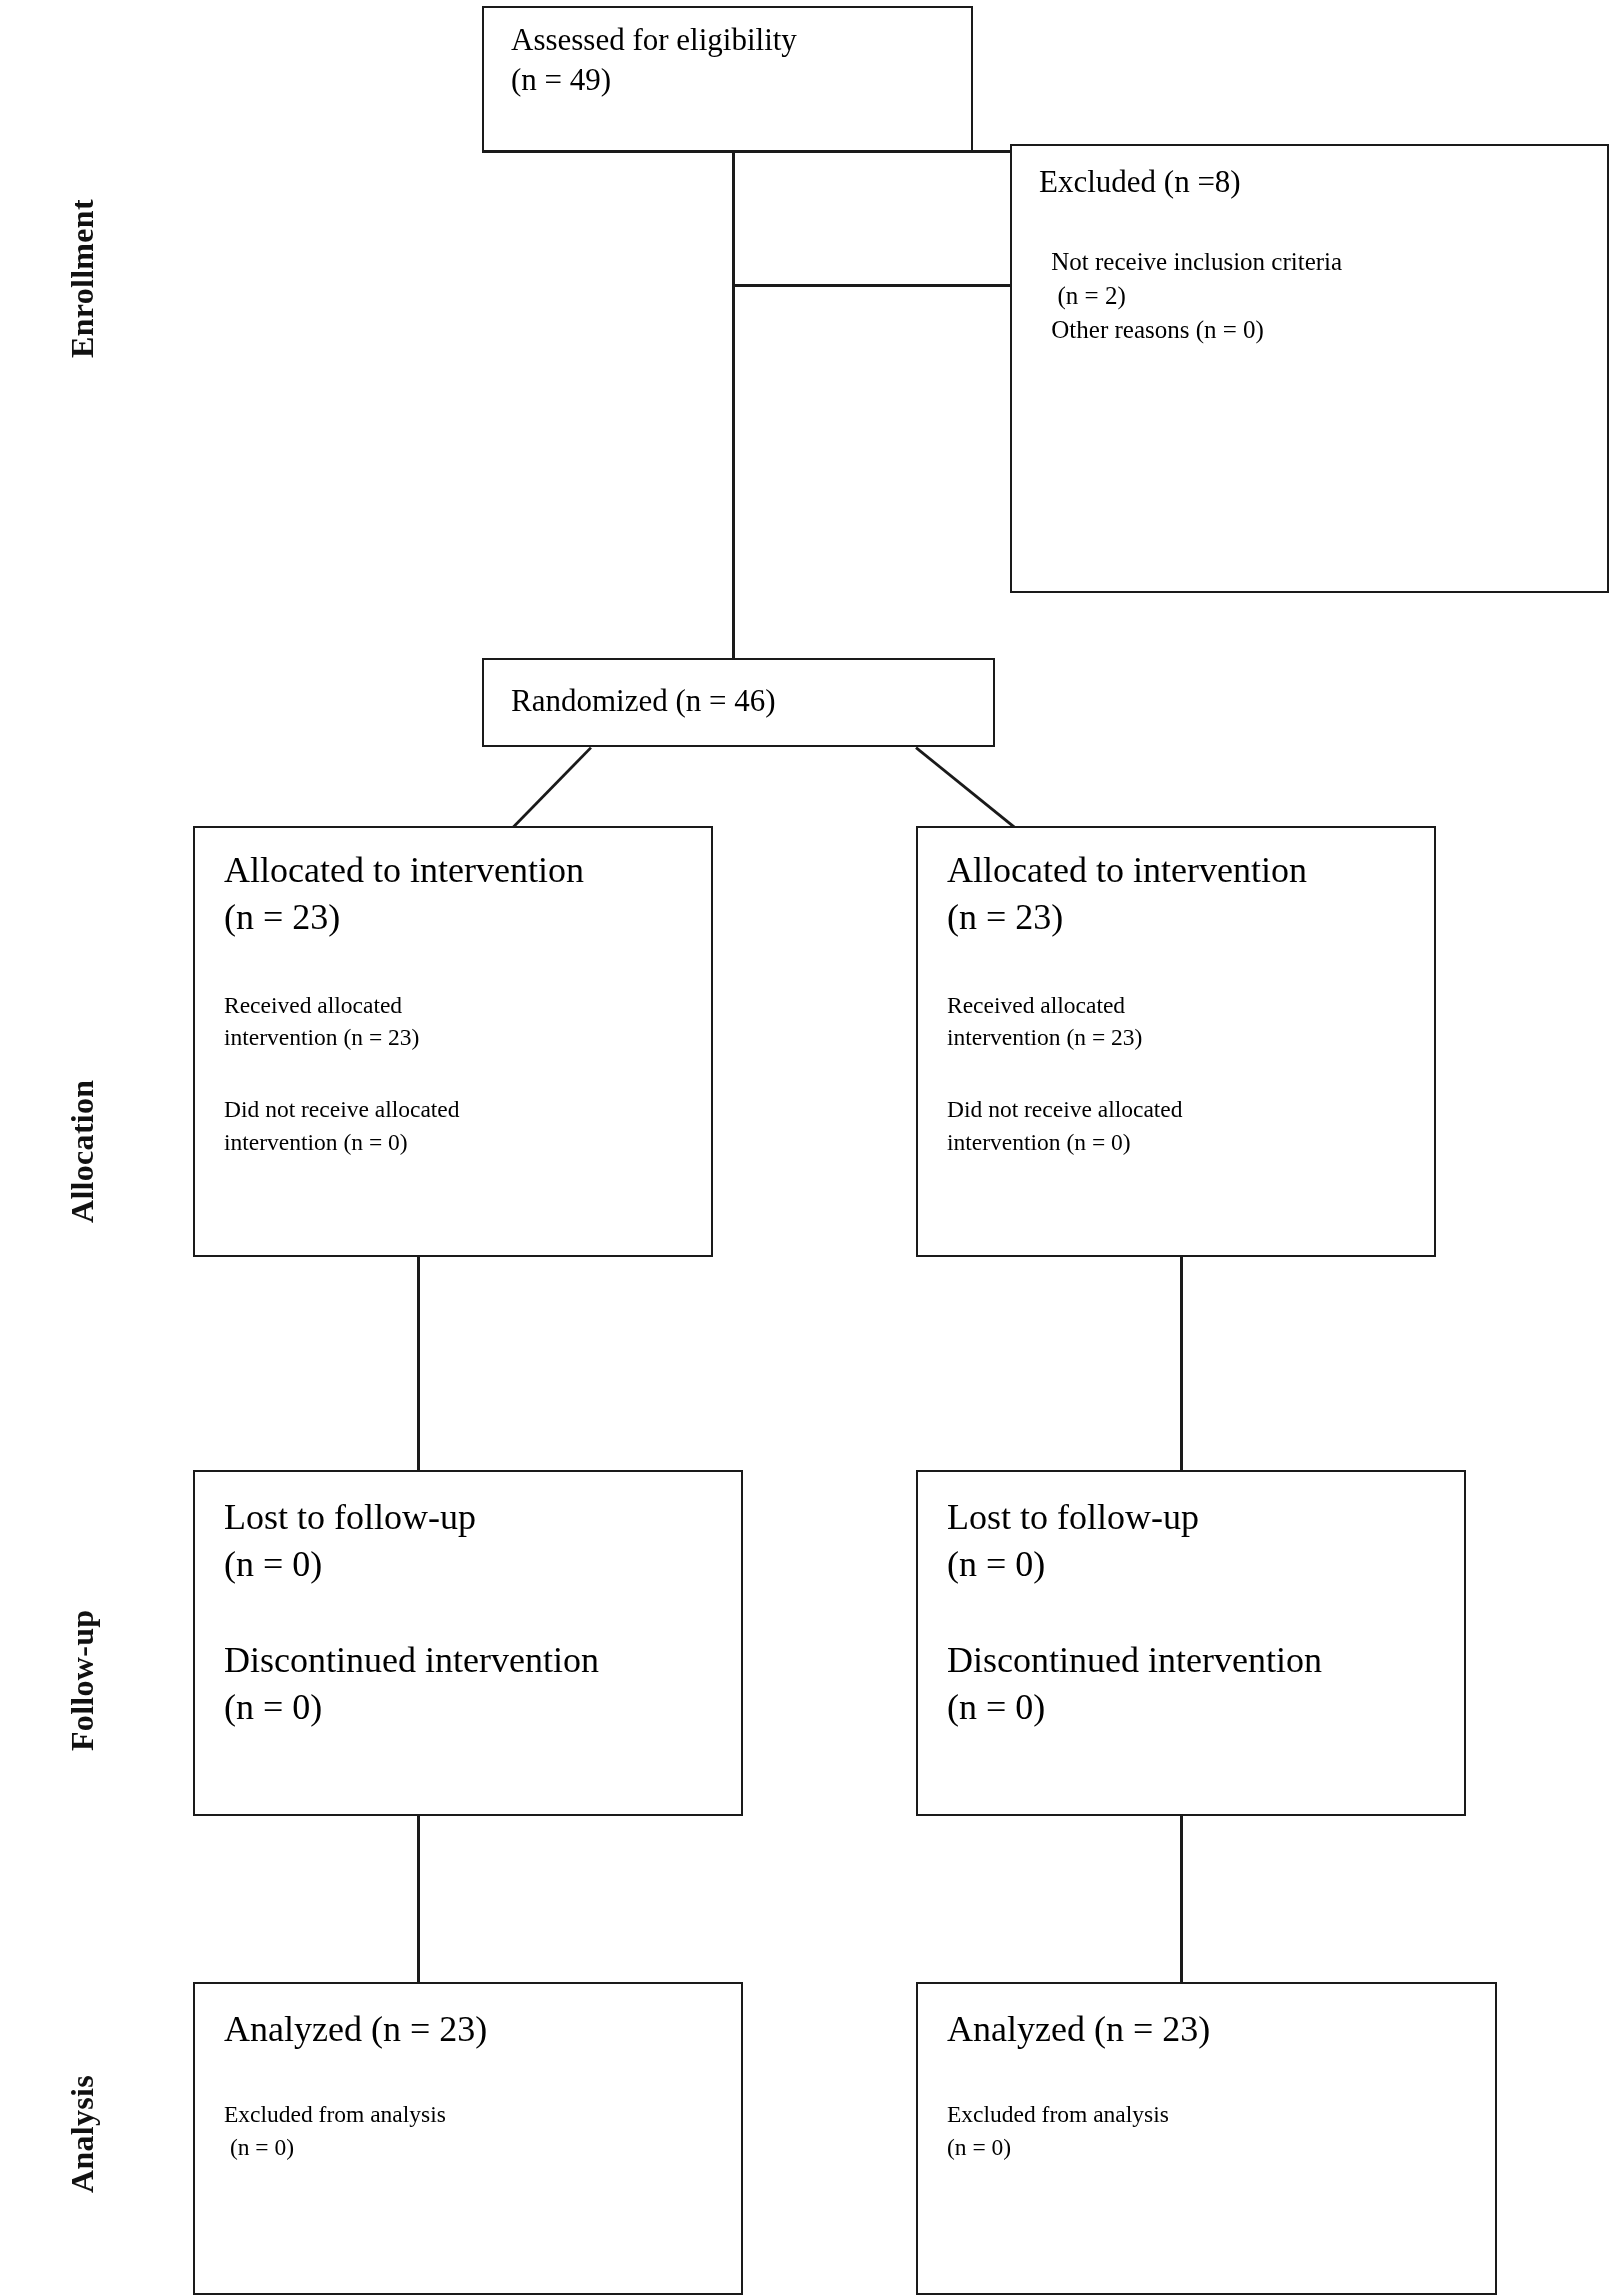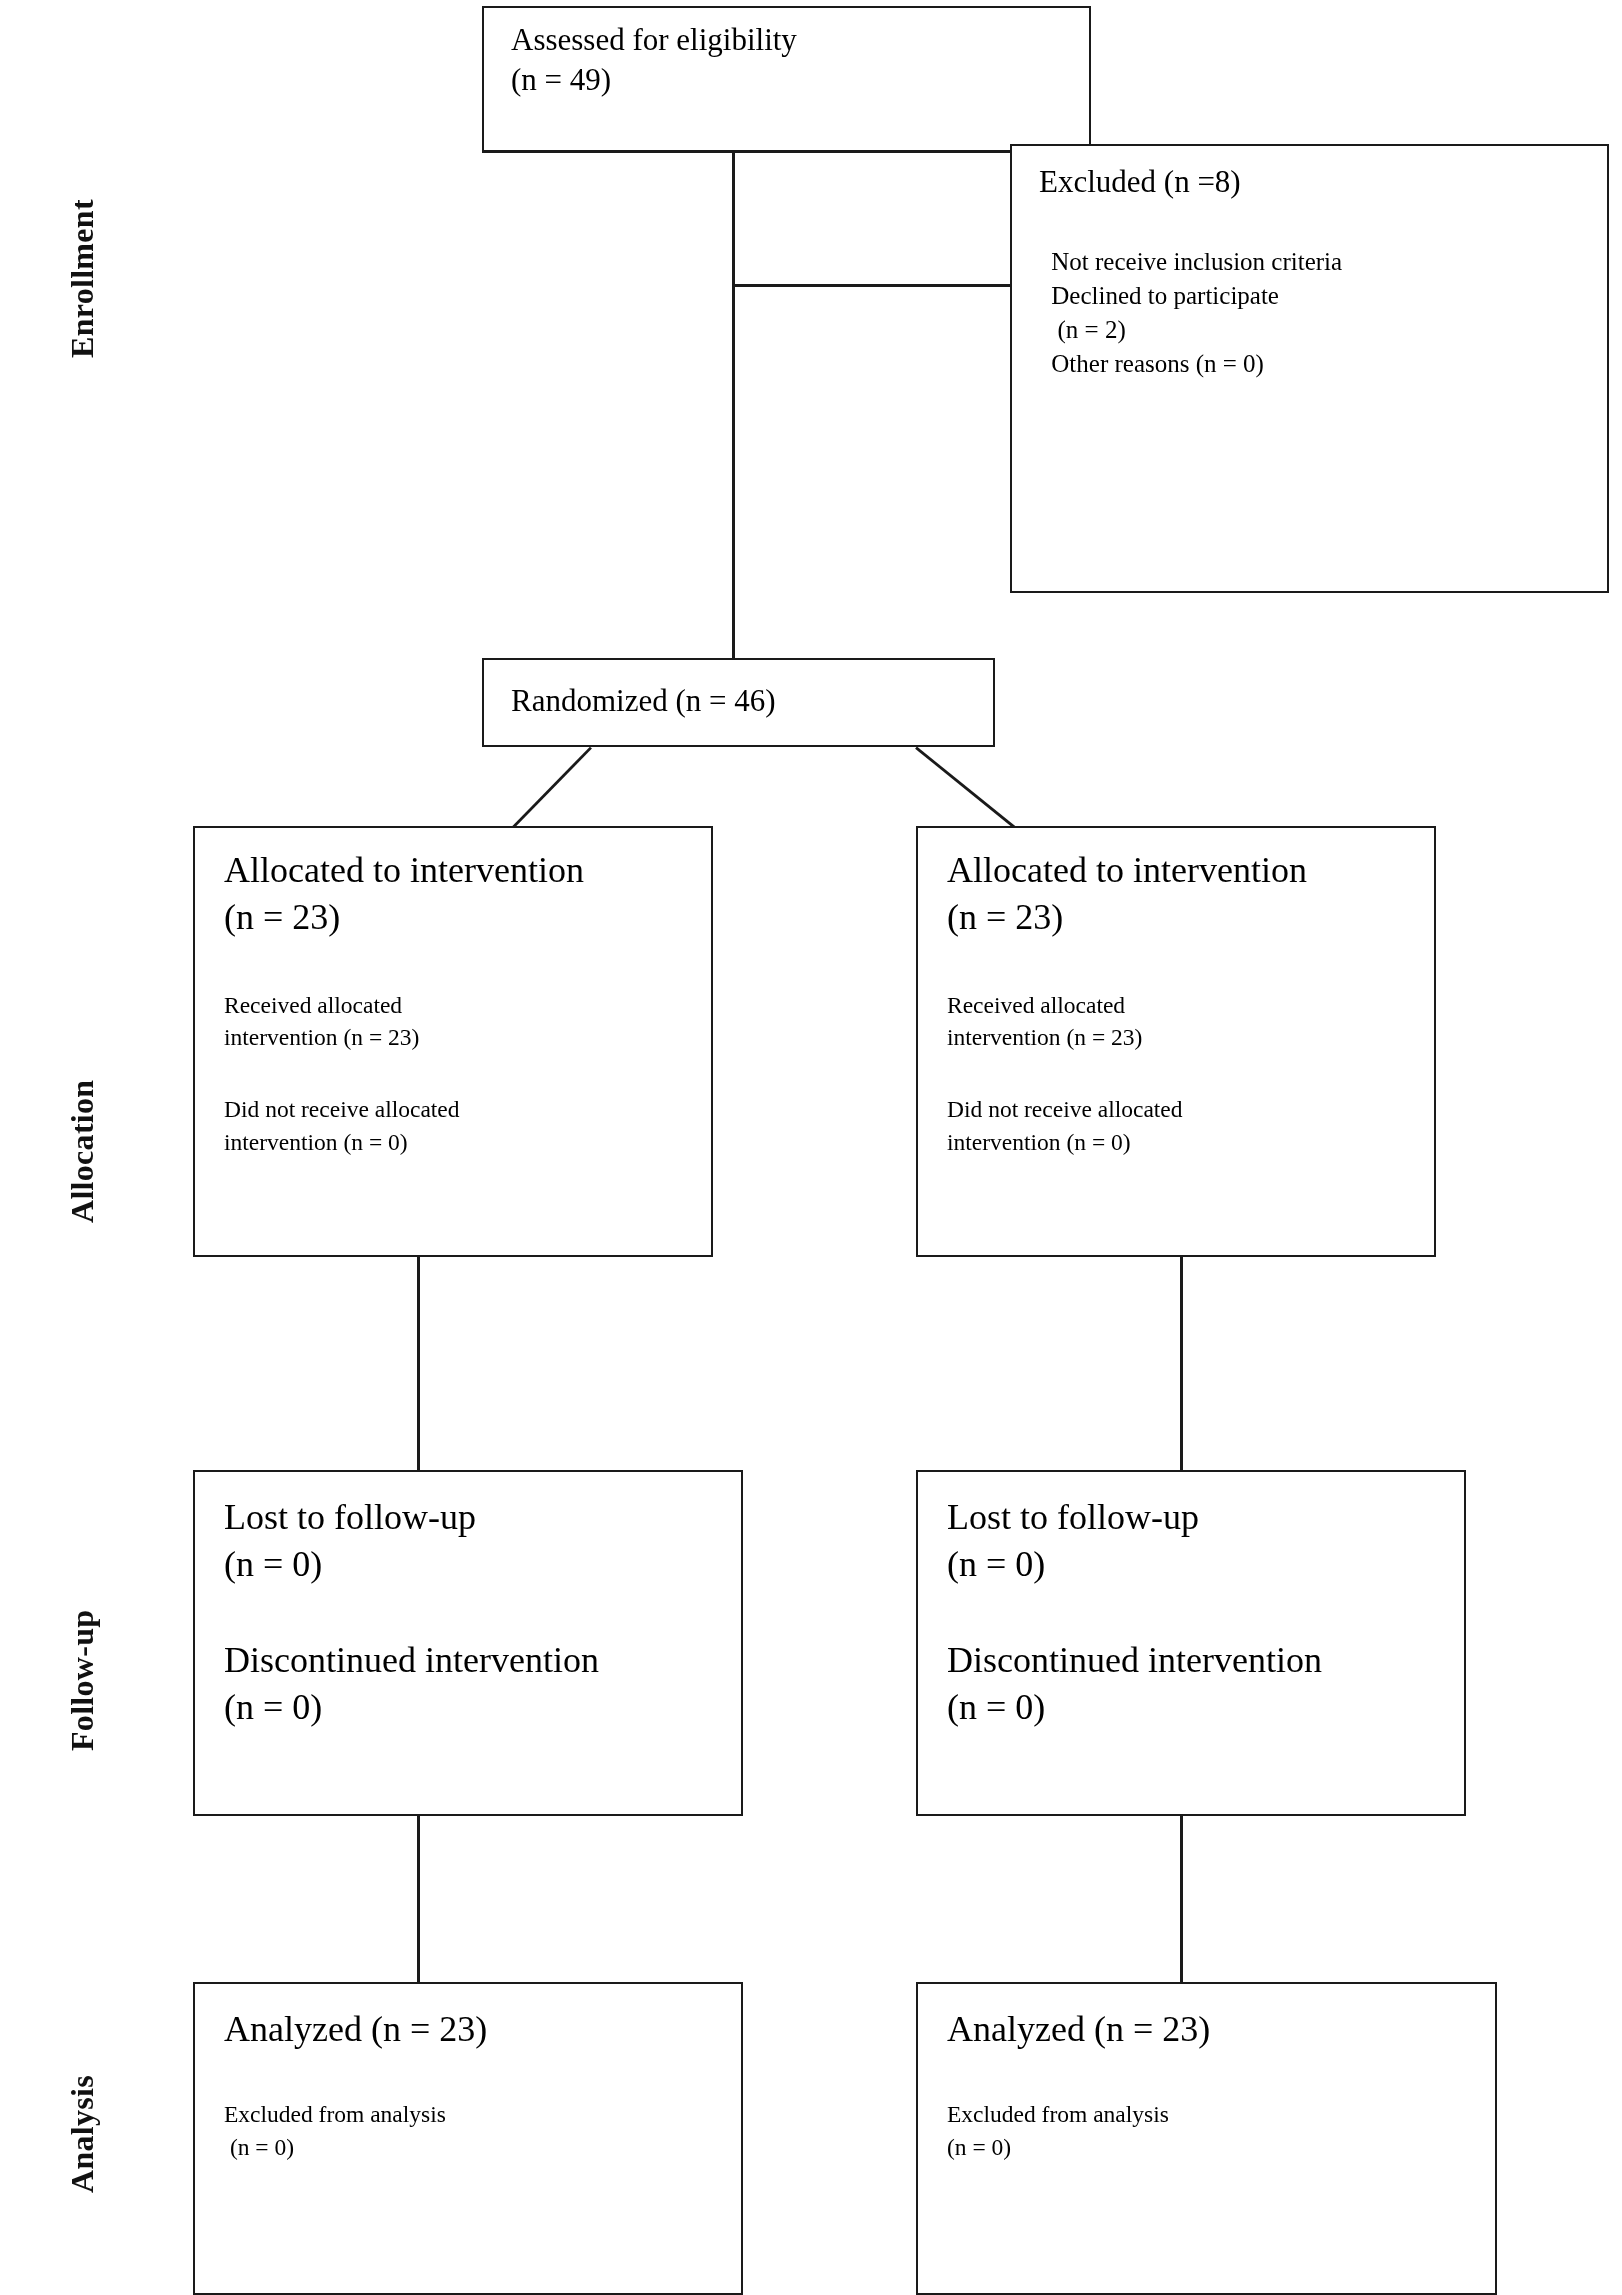--- a/index.html
+++ b/index.html
@@ -102,34 +102,33 @@
     <line x1="1058" y1="8" x2="880" y2="190"></line>
     <line x1="1640" y1="8" x2="1865" y2="190"></line>
   </svg>
 
   <div class="conn-v" style="left:417px; top:1256px; height:218px;"></div>
   <div class="conn-v" style="left:1180px; top:1256px; height:218px;"></div>
 
   <div class="conn-v" style="left:417px; top:1814px; height:168px;"></div>
   <div class="conn-v" style="left:1180px; top:1814px; height:168px;"></div>
 
-  <div class="node" style="left:482px; top:5.6px; width:609px; height:146px;">
+  <div class="node" style="left:482px; top:5.6px; width:491px; height:146px;">
     <div class="body t-lg" style="padding:12.3px 0 0 27px;">
       <span class="line">Assessed for eligibility</span>
       <span class="line">(n = 49)</span>
     </div>
   </div>
 
   <div class="node" style="left:1010px; top:144px; width:599px; height:449px;">
     <div class="body" style="padding:15.6px 0 0 27px;">
       <span class="line t-lg">Excluded (n =8)</span>
       <span class="gap" style="height:44px;"></span>
       <div style="padding-left:12.3px;">
         <span class="line t-sm">Not receive inclusion criteria</span>
-        <span class="line t-sm">Declined to participate</span>
         <span class="line t-sm"> (n = 2)</span>
         <span class="line t-sm">Other reasons (n = 0)</span>
       </div>
     </div>
   </div>
 
   <div class="node" style="left:482px; top:658px; width:513px; height:89px;">
     <div class="body t-lg" style="padding:21px 0 0 27px;">
       <span class="line">Randomized (n = 46)</span>
     </div>

